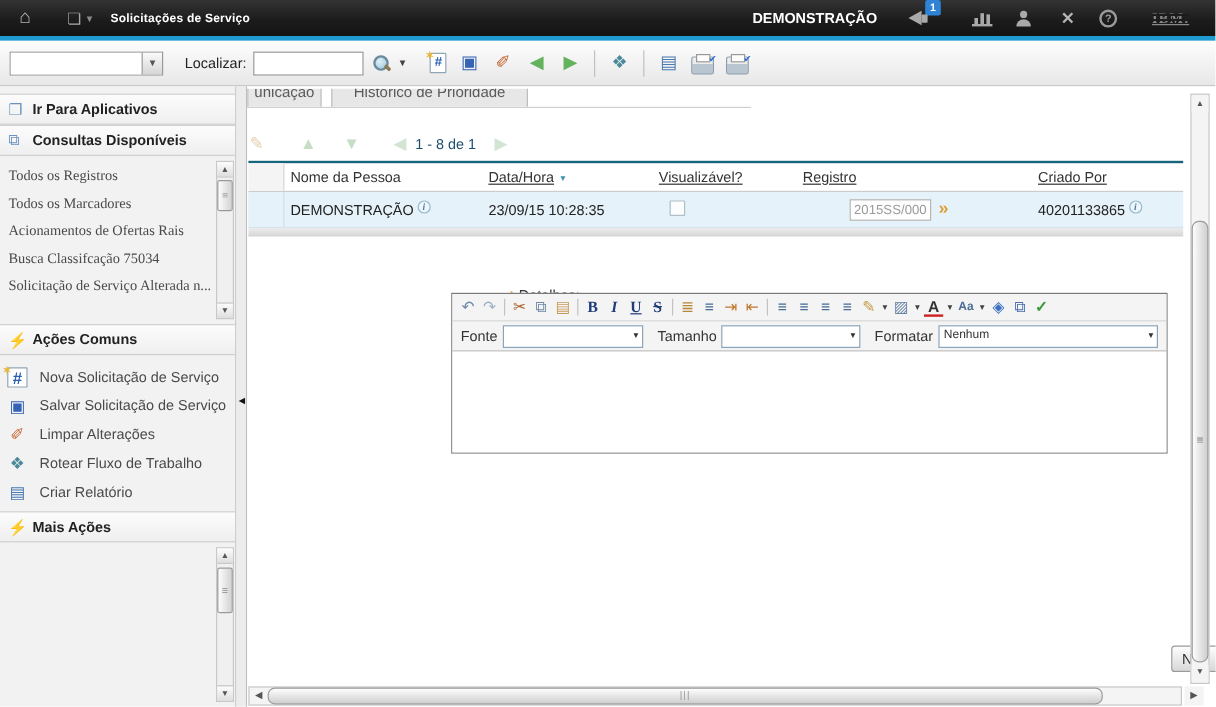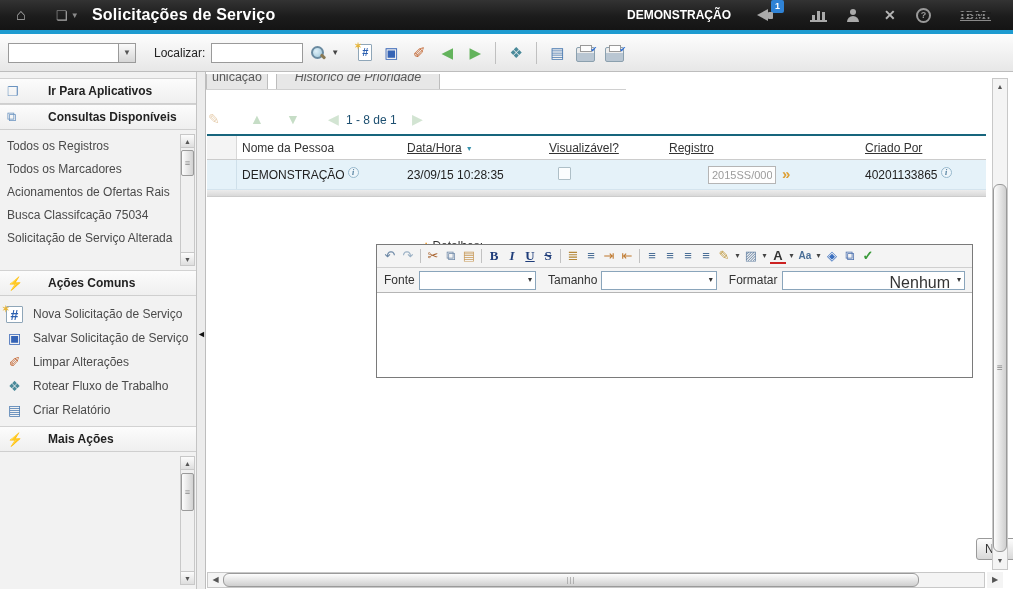--- a/index.html
+++ b/index.html
@@ -6,21 +6,21 @@
   html,body { width:1013px; height:589px; }
   body { position:relative; overflow:hidden; background:#fff; font-family:"Liberation Sans",sans-serif; color:#333; }
 
   
   #topbar { position:absolute; left:0; top:0; width:1013px; height:30px;
     background:linear-gradient(#333 0%,#1c1c1c 55%,#141414 100%); }
   #topbar .tb-item { position:absolute; top:0; height:30px; display:flex; align-items:center; }
   .home-glyph { font-size:16px; color:#b2b2b2; }
   .cascade-glyph { font-size:13px; color:#a8a8a8; }
   .caret-sm { font-size:8px; color:#8a8a8a; margin-left:3px; }
-  #app-title { left:92px; color:#fff; font-weight:bold; font-size:16px; letter-spacing:.2px; }
+  #app-title { left:92px; color:#fff; font-weight:bold; font-size:10px; letter-spacing:.2px; }
   #user-label { left:627px; color:#fff; font-weight:bold; font-size:12px; }
   .mega { position:relative; width:17px; height:12px; display:inline-block; }
   .mega::before { content:""; position:absolute; left:0; top:0; border-top:6px solid transparent; border-bottom:6px solid transparent; border-right:11px solid #a9a9a9; }
   .mega::after { content:""; position:absolute; left:11px; top:2.5px; width:5px; height:7px; background:#a9a9a9; border-radius:1px; }
   .badge { position:absolute; left:14px; top:-9px; min-width:13px; height:13px; background:#2f83d6; border-radius:2px; color:#fff; font-size:9px; font-weight:bold; text-align:center; line-height:13px; padding:0 2px; }
   .barchart { position:relative; width:17px; height:13px; display:inline-block; border-bottom:2px solid #a9a9a9;
     background:linear-gradient(#a9a9a9,#a9a9a9) no-repeat 12px 100%/3px 8px; }
   .barchart::before { content:""; position:absolute; left:2px; bottom:0; width:3px; height:5px; background:#a9a9a9; }
   .barchart::after { content:""; position:absolute; left:7px; bottom:0; width:3px; height:9px; background:#a9a9a9; }
   .person { position:relative; width:14px; height:13px; display:inline-block; }
@@ -52,23 +52,23 @@
   [data-icon="new-record-icon"]::before { content:"✶"; position:absolute; top:-6px; left:-5px; font-size:9px; color:#e8b63a; }
   [data-icon="print-icon"], [data-icon="print-attachments-icon"] { position:relative; width:19px; min-width:19px; height:15px; margin-top:3px; border:1px solid #8ba0ae; border-radius:2px; background:linear-gradient(#ececec 0 38%,#b9c6d2 38%); }
   [data-icon="print-icon"]::before, [data-icon="print-attachments-icon"]::before { content:""; position:absolute; top:-3px; left:3px; width:10px; height:5px; background:#fdfdfd; border:1px solid #999; }
   [data-icon="print-icon"]::after, [data-icon="print-attachments-icon"]::after { content:"✔"; position:absolute; top:-8px; right:-3px; font-size:8px; color:#2b6cd4; }
 
   
   #sidebar { position:absolute; left:0; top:72px; width:197px; height:517px; background:#f2f2f2; border-right:1px solid #c4c4c4; display:flex; flex-direction:column; overflow:hidden; }
   .side-header { height:26px; margin-top:0; display:flex; align-items:center; padding-left:7px; background:linear-gradient(#fcfcfc,#efefef); border-top:1px solid #d2d2d2; border-bottom:1px solid #cfcfcf; cursor:pointer; }
   .side-header:first-child { margin-top:6px; }
   .sh-ico { width:20px; font-size:13px; text-align:left; }
-  .sh-label { font-size:12px; font-weight:bold; color:#222;margin-left:21px; }
+  .sh-label { font-size:12px; font-weight:bold; color:#222; }
   .side-list { position:relative; padding:5px 20px 0 7px; }
-  #queries-list { height:140px; }
+  #queries-list { height:140px;font-family:Liberation Serif, serif; }
   #more-list { flex:1; }
   .side-link { height:23px; line-height:23px; font-size:12px; color:#4a4a4a; cursor:pointer; white-space:nowrap; overflow:hidden; }
   #actions-list { padding:6px 0 4px 5px; }
   .side-action { height:24px; display:flex; align-items:center; cursor:pointer; }
   .sa-ico { width:17px; min-width:17px; height:17px; margin:0 10px 0 1px; font-size:14px; line-height:17px; text-align:center; display:inline-block; }
   .sa-label { font-size:12px; color:#4a4a4a; white-space:nowrap; }
 
   
   .mini-sb { position:absolute; right:1px; top:4px; bottom:4px; width:15px; background:#f0f0f0; border:1px solid #c8c8c8; }
   .mini-sb .sb-up, .mini-sb .sb-down { position:absolute; left:0; width:13px; height:13px; font-size:7px; color:#555; text-align:center; line-height:13px; background:linear-gradient(#fcfcfc,#dedede); cursor:pointer; }
@@ -80,21 +80,21 @@
   
   #collapse-strip { position:absolute; left:197px; top:72px; width:9px; height:517px; background:#ececec; border-right:1px solid #bdbdbd; }
   #collapse-strip .tri { position:absolute; left:0px; top:258px; font-size:9px; color:#111; cursor:pointer; line-height:9px; }
 
   
   #main { position:absolute; left:206px; top:72px; width:807px; height:517px; background:#fff; }
 
   #tabs { position:absolute; left:0; top:2px; width:420px; height:16px; overflow:hidden; border-bottom:1px solid #d0d0d0; }
   .tab { position:absolute; top:-12px; height:28px; background:#e7e7e7; border:1px solid #bdbdbd; border-bottom:none; display:flex; align-items:center; justify-content:center; font-size:12.5px; color:#5a5a5a; cursor:pointer; }
   #tab-0 { left:0; width:62px; }
-  #tab-1 { left:70px; width:164px;font-style:italic; }
+  #tab-1 { left:70px; width:164px; }
 
   #pagination { position:absolute; left:0; top:39px; height:20px; width:500px; }
   #pagination span { position:absolute; top:0; font-size:14px; }
   .pg-edit   { left:2px;  color:#e7cfb0; }
   .pg-up     { left:44px; color:#c6ddc6; }
   .pg-down   { left:80px; color:#c6ddc6; }
   .pg-prev   { left:122px; color:#d2e4d2; }
   .pg-label  { left:140px; color:#1d4f70; font-size:12px !important; top:2px !important; }
   .pg-next   { left:206px; color:#d2e4d2; }
 
@@ -126,21 +126,21 @@
   [data-icon="italic-icon"] { font-style:italic; }
   [data-icon="underline-icon"] { text-decoration:underline; }
   [data-icon="strikethrough-icon"] { text-decoration:line-through; }
   [data-icon="font-color-icon"] { border-bottom:2px solid #cc2222; height:16px; line-height:15px; font-weight:bold; }
   [data-icon="highlight-icon"] { font-size:10px; font-weight:bold; }
   [data-icon="dropdown-caret-icon"] { min-width:9px; font-size:8px; margin:0; }
   [data-icon="spell-check-icon"] { font-weight:bold; }
   #etb2 { height:25px; background:#f4f4f4; border-bottom:1px solid #b5b5b5; display:flex; align-items:center; padding:0 7px; font-size:12px; color:#333; }
   .esel { height:19px; border:1px solid #8aa5bb; background:#fff; position:relative; margin-left:4px; cursor:pointer; }
   .esel::after { content:"▾"; position:absolute; right:3px; top:3px; font-size:8px; color:#333; }
-  .esel .esel-val { display:block; font-size:16px; color:#333; padding:2px 14px 0 4px; white-space:nowrap; overflow:hidden;text-align:right; }
+  .esel .esel-val { display:block; font-size:10px; color:#333; padding:2px 14px 0 4px; white-space:nowrap; overflow:hidden; }
   #sel-fonte { width:124px; margin-right:12px; }
   #sel-tamanho { width:122px; margin-right:12px; }
   #sel-formatar { width:194px; }
   #ebody { height:84px; background:#fff; cursor:text; }
 
   
   #btn-n { position:absolute; left:770px; top:466px; width:40px; height:22px; background:linear-gradient(#fdfdfd,#d8d8d8); border:1px solid #9a9a9a; border-radius:3px; font-size:12px; color:#333; text-align:left; padding-left:8px; line-height:20px; overflow:hidden; cursor:pointer; z-index:1; }
 
   
   #vscroll { position:absolute; left:786px; top:6px; width:16px; height:492px; background:#f4f4f4; border:1px solid #c8c8c8; z-index:5; }

